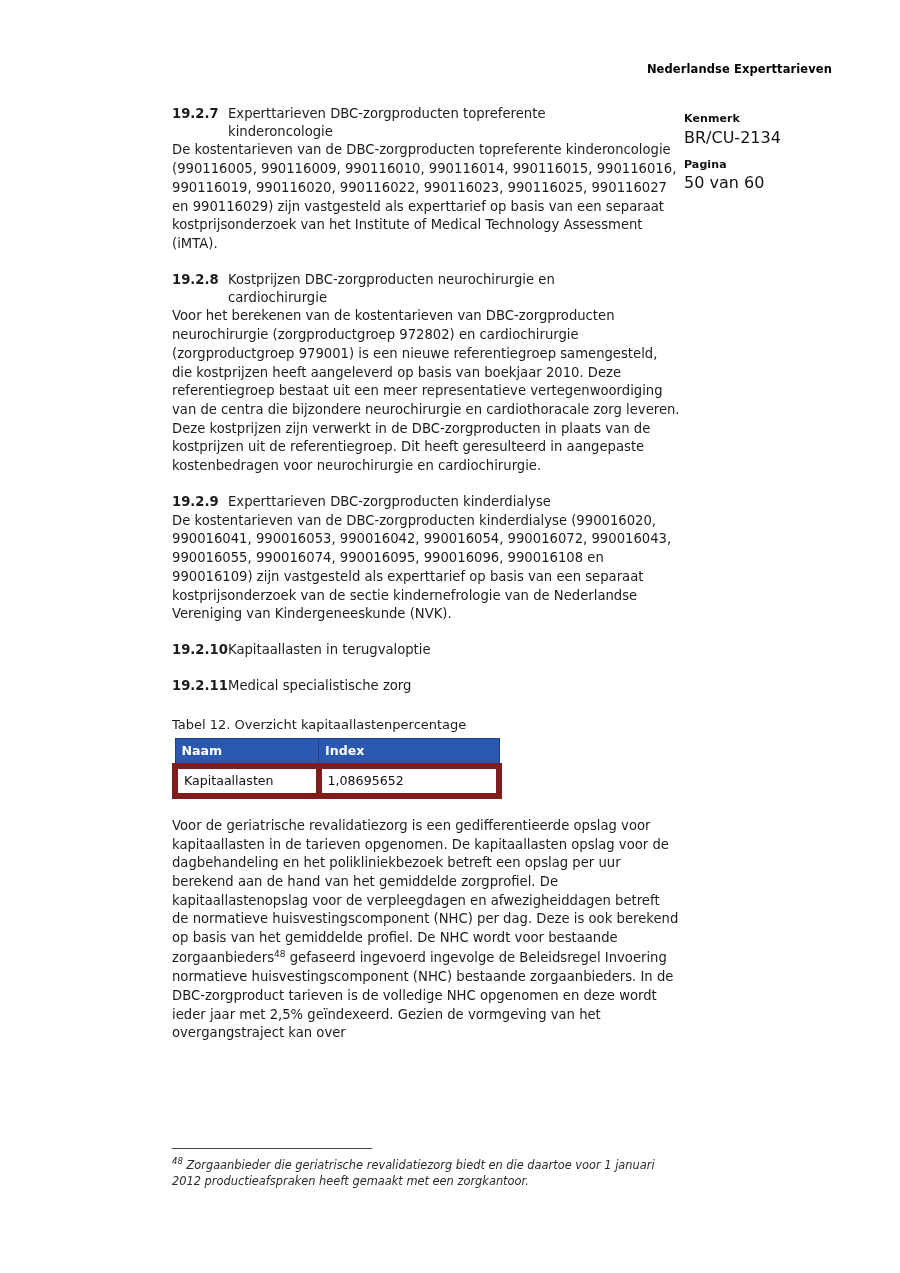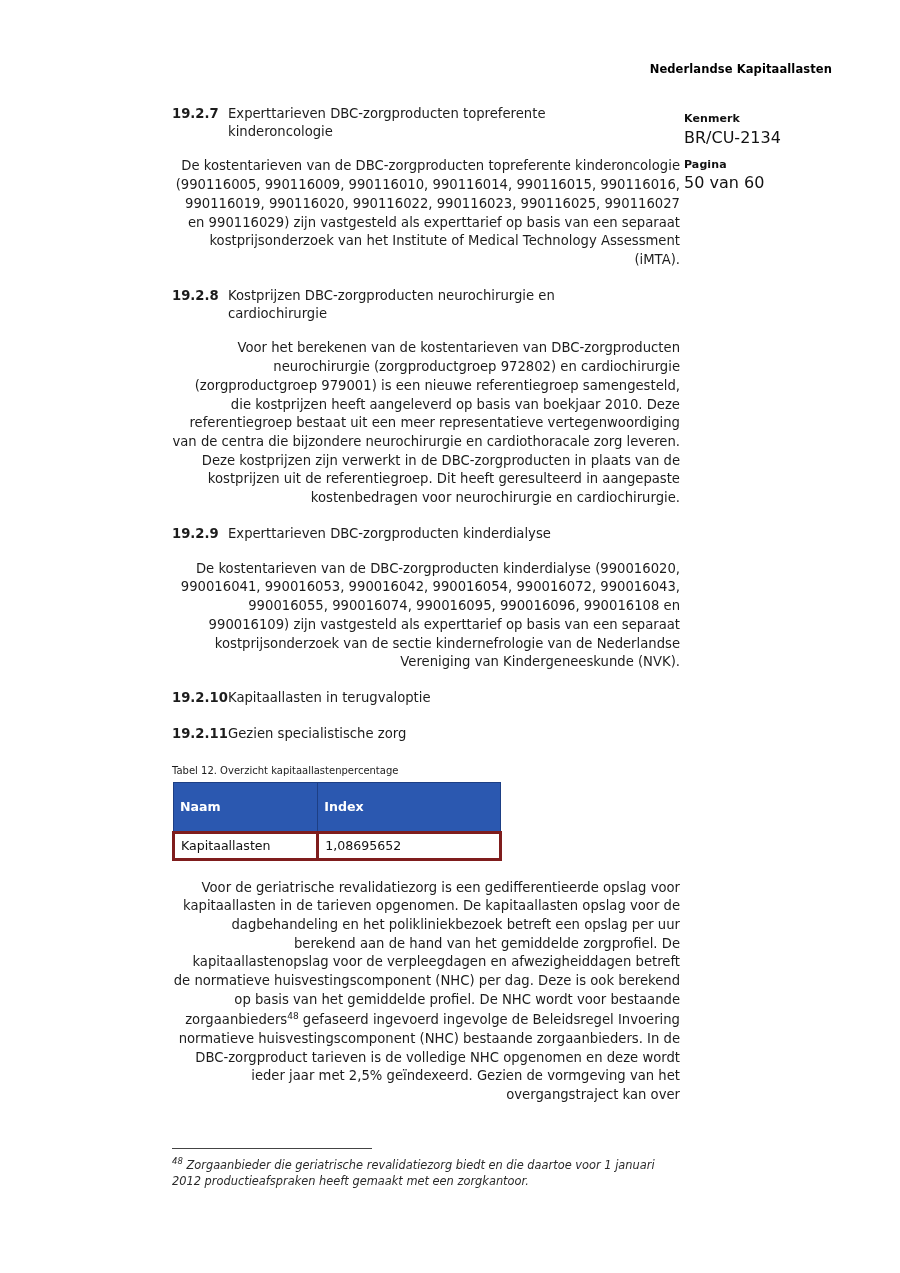--- a/index.html
+++ b/index.html
@@ -72,45 +72,44 @@
   .sec-title {
     font-weight: normal;
   }
   .indent-title {
     display: block;
     padding-left: 56px;
     margin-top: -1px;
   }
   .body-text {
     display: block;
-    margin-top: 16px;
-    text-align: right;
+    margin-top: 0px;
   }
   .tbl-caption {
-    font-size: 10px;
+    font-size: 13px;
     margin-top: 20px;
     margin-bottom: 4px;
   }
   table.kap {
     border-collapse: collapse;
     width: 330px;
     font-size: 12.6px;
     margin-bottom: 18px;
   }
   table.kap th {
     background: #2b58b0;
     color: #ffffff;
     text-align: left;
     font-weight: bold;
-    padding: 15px 6px;
+    padding: 3px 6px;
     border: 1px solid #1d3f85;
     font-size: 12.6px;
   }
   table.kap td {
-    border: 3px solid #7f1d1d;
+    border: 6px solid #7f1d1d;
     padding: 3px 6px;
     background: #ffffff;
     color: #111;
   }
   .col-naam { width: 140px; }
   .col-index { width: 190px; }
 
   .footnote-rule {
     position: absolute;
     left: 172px;
@@ -135,21 +134,21 @@
   sup.fn-ref {
     font-size: 9px;
     vertical-align: super;
   }
 </style>
 </head>
 <body>
 
 <div class="page">
 
-  <div class="org-header">Nederlandse Kapitaallasten</div>
+  <div class="org-header">Nederlandse Experttarieven</div>
 
   <div class="meta">
     <div class="label">Kenmerk</div>
     <div class="value">BR/CU-2134</div>
     <div class="label">Pagina</div>
     <div class="value">50 van 60</div>
   </div>
 
   <div class="content">
 
@@ -177,21 +176,21 @@
     </div>
 
     <div class="sec">
       <div class="sec-head">
         <span class="sec-num">19.2.10</span><span class="sec-title">Kapitaallasten in terugvaloptie</span>
       </div>
     </div>
 
     <div class="sec">
       <div class="sec-head">
-        <span class="sec-num">19.2.11</span><span class="sec-title">Gezien specialistische zorg</span>
+        <span class="sec-num">19.2.11</span><span class="sec-title">Medical specialistische zorg</span>
       </div>
     </div>
 
     <div class="tbl-caption">Tabel 12. Overzicht kapitaallastenpercentage</div>
     <table class="kap">
       <thead>
         <tr>
           <th class="col-naam">Naam</th>
           <th class="col-index">Index</th>
         </tr>

